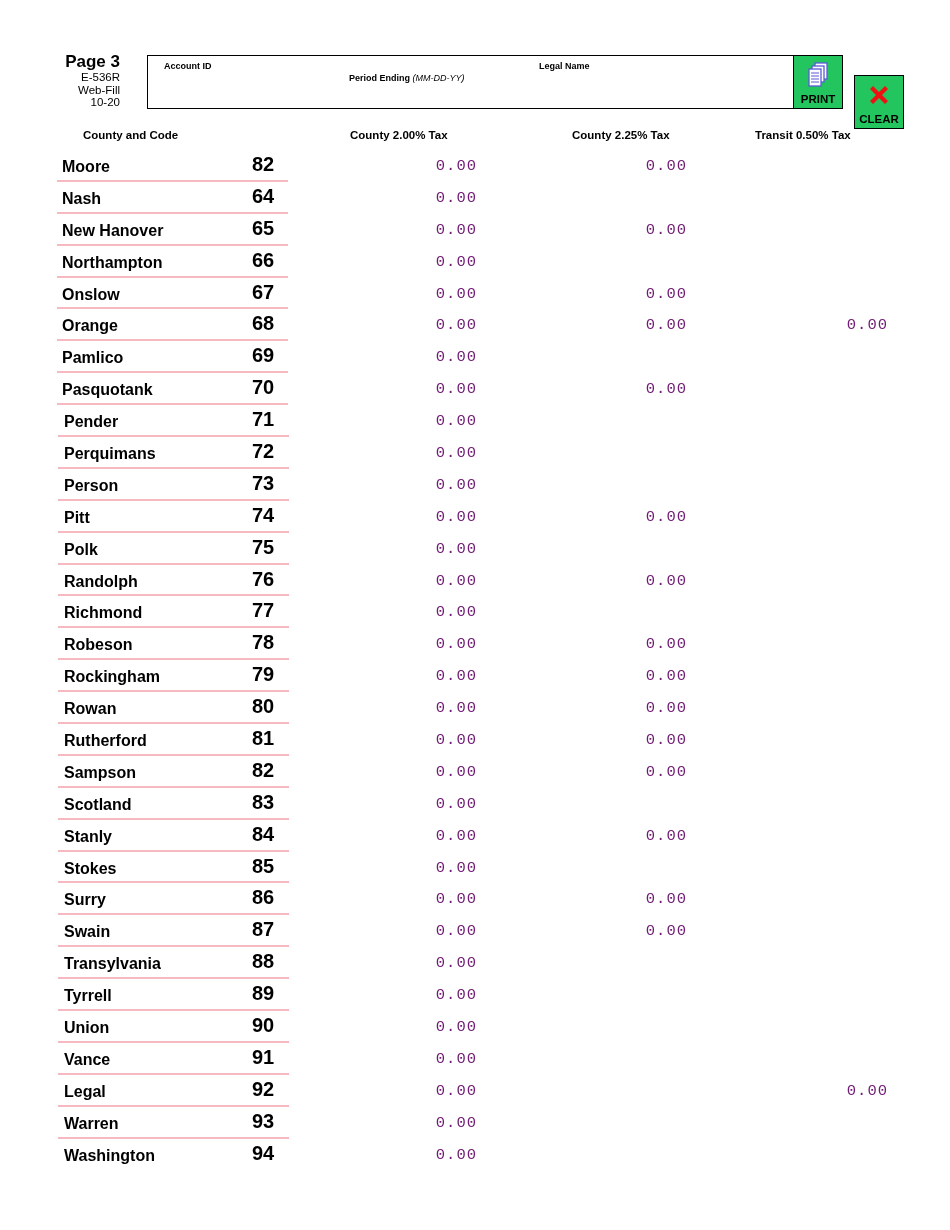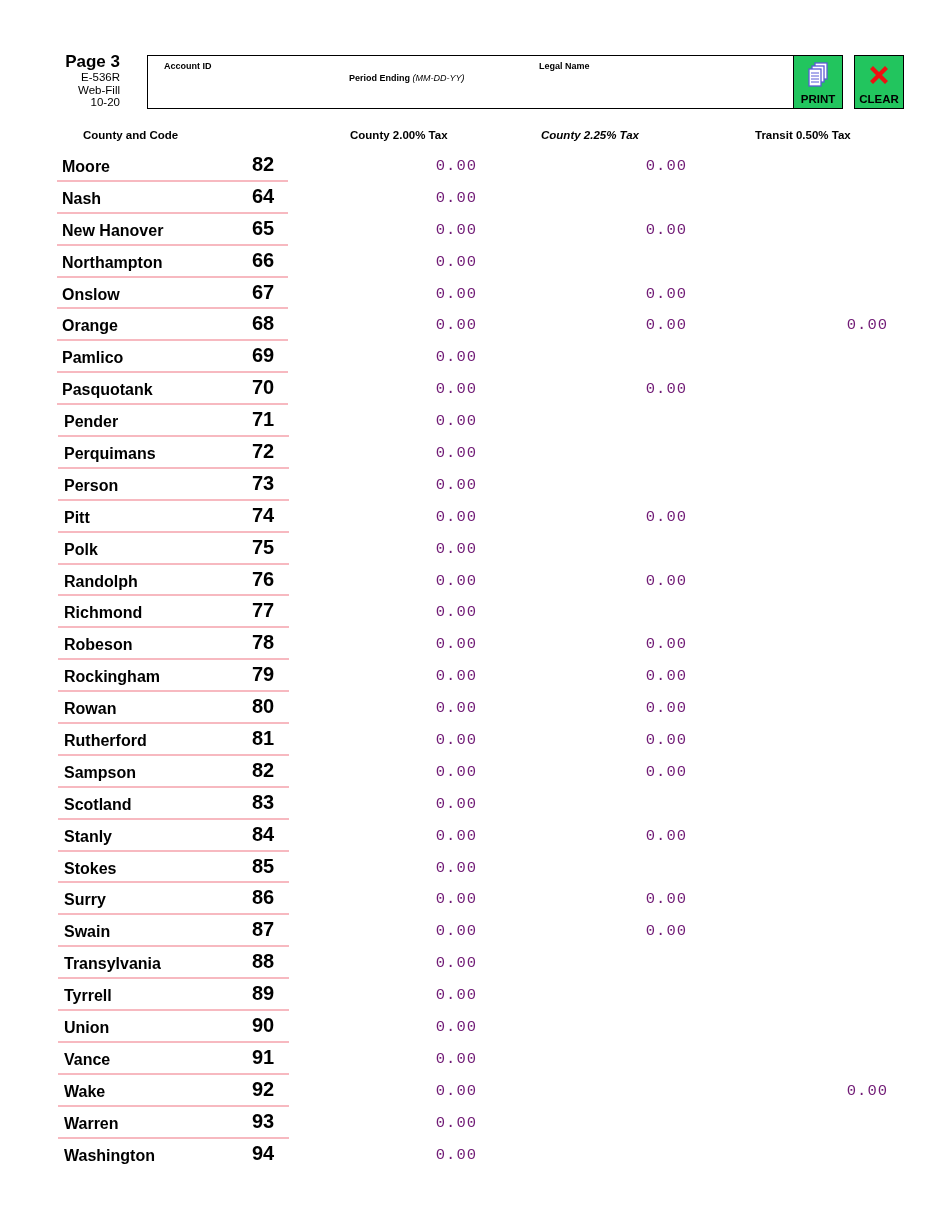--- a/index.html
+++ b/index.html
@@ -11,28 +11,28 @@
 
   .header-box { position:absolute; left:147px; top:55px; width:671px; height:54px; border:1.5px solid #000; box-sizing:border-box; }
   .hb-label { position:absolute; top:5px; font-size:9px; font-weight:bold; }
   .hb-label i { font-weight:normal; }
   .hb-account { left:16px; }
   .hb-period { left:201px;margin-top:12px; }
   .hb-legal { left:391px; }
 
   .btn { position:absolute; top:55px; width:50px; height:54px; border:1.5px solid #000; box-sizing:border-box; background:#22c55e; cursor:pointer; text-align:center; }
   .btn-print { left:793px; }
-  .btn-clear { left:854px; }
+  .btn-clear { left:854px;margin-top:20px; }
   .btn .btn-icon { position:absolute; left:0; right:0; top:6px; height:26px; display:flex; justify-content:center; align-items:center; }
   .btn .btn-label { position:absolute; left:0; right:0; bottom:3px; font-size:11.5px; font-weight:bold; }
 
   .col-head { position:absolute; top:129px; font-size:11.5px; font-weight:bold; }
   .ch-county { left:83px; }
   .ch-c200 { left:350px; }
-  .ch-c225 { left:541px;font-style:italic; }
+  .ch-c225 { left:572px; }
   .ch-transit { left:755px; }
 
   .rows { position:absolute; left:0; top:150px; width:950px; }
   .row { position:relative; height:31.9px;padding-left:20px; }
   .row .name { position:absolute; left:62px; top:8px; font-size:16px; font-weight:bold; }
   .row.shift .name { left:64px; }
   .row .code { position:absolute; left:240px; width:46px; text-align:center; top:3px; font-size:20px; font-weight:bold; }
   .row .rule { position:absolute; left:57px; width:231px; bottom:0; height:2px; background:#f7b9c0; }
   .row.shift .rule { left:58px; }
   .row .amt { position:absolute; top:7px; font-family:"Liberation Mono", monospace; font-size:15.5px; color:#701a75; letter-spacing:1px; text-align:right; width:110px; }
@@ -270,21 +270,21 @@
       <div class="amt c200">0.00</div>
       <div class="rule"></div>
     </div>
     <div class="row shift">
       <div class="name">Vance</div>
       <div class="code">91</div>
       <div class="amt c200">0.00</div>
       <div class="rule"></div>
     </div>
     <div class="row shift">
-      <div class="name">Wake</div>
+      <div class="name">Legal</div>
       <div class="code">92</div>
       <div class="amt c200">0.00</div>
       <div class="amt transit">0.00</div>
       <div class="rule"></div>
     </div>
     <div class="row shift">
       <div class="name">Warren</div>
       <div class="code">93</div>
       <div class="amt c200">0.00</div>
       <div class="rule"></div>

